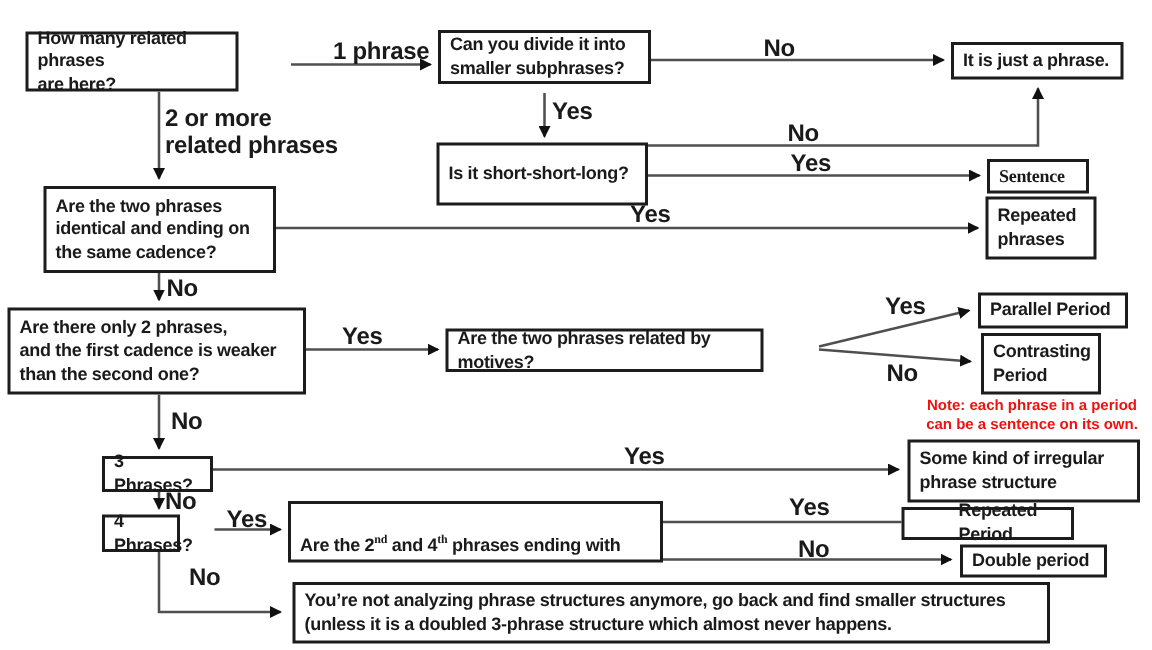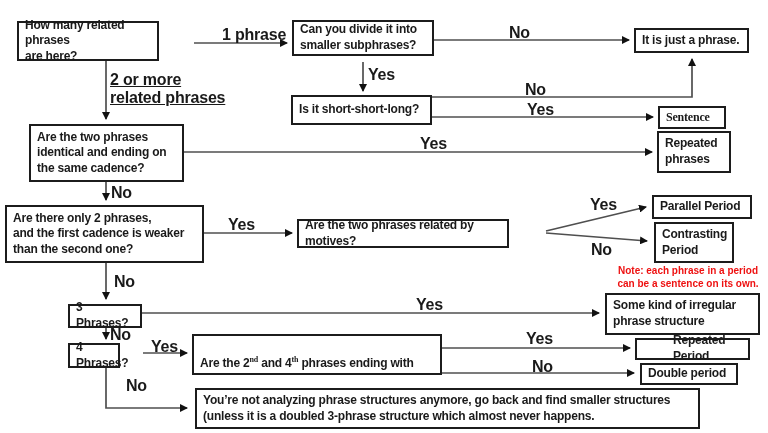--- a/index.html
+++ b/index.html
@@ -58,21 +58,21 @@
   </svg>
 
   <div class="box" style="left:17px;top:21px;width:142px;height:40px;">How many related phrases
 are here?</div>
 
   <div class="box" style="left:292px;top:20px;width:142px;height:36px;">Can you divide it into
 smaller subphrases?</div>
 
   <div class="box" style="left:634px;top:28px;width:115px;height:25px;">It is just a phrase.</div>
 
-  <div class="box" style="left:291px;top:95px;width:141px;height:30px;">Is it short-short-long?</div>
+  <div class="box" style="left:291px;top:95px;width:141px;height:42px;">Is it short-short-long?</div>
 
   <div class="box" style="left:658px;top:106px;width:68px;height:23px;font-family:Liberation Serif, serif;">Sentence</div>
 
   <div class="box" style="left:657px;top:131px;width:74px;height:42px;">Repeated
 phrases</div>
 
   <div class="box" style="left:29px;top:124px;width:155px;height:58px;">Are the two phrases
 identical and ending on
 the same cadence?</div>
 
@@ -92,29 +92,29 @@
   <div class="box" style="left:605px;top:293px;width:155px;height:42px;">Some kind of irregular
 phrase structure</div>
 
   <div class="box" style="left:68px;top:343px;width:52px;height:25px;">4 Phrases?</div>
 
   <div class="box" style="left:192px;top:334px;width:250px;height:41px;display:block;padding-top:4px;">
     <span class="nowrap"><span>Are the 2</span><span class="sup">nd</span><span> and 4</span><span class="sup">th</span><span> phrases ending with</span></span>
     <span class="nowrap">cadences of the same strength?</span>
   </div>
 
-  <div class="box" style="left:635px;top:338px;width:115px;height:22px;padding-left:36px;">Repeated Period</div>
+  <div class="box" style="left:601px;top:338px;width:115px;height:22px;padding-left:36px;">Repeated Period</div>
 
   <div class="box" style="left:640px;top:363px;width:98px;height:22px;">Double period</div>
 
   <div class="box" style="left:195px;top:388px;width:505px;height:41px;">You’re not analyzing phrase structures anymore, go back and find smaller structures
 (unless it is a doubled 3-phrase structure which almost never happens.</div>
 
   <div class="lbl" style="left:222px;top:26px;">1 phrase</div>
-  <div class="lbl" style="left:110px;top:71px;text-decoration:underline;">2 or more
+  <div class="lbl" style="left:110px;top:71px;">2 or more
 related phrases</div>
   <div class="lbl" style="left:368px;top:66px;">Yes</div>
   <div class="lbl" style="left:509px;top:24px;">No</div>
   <div class="lbl" style="left:525px;top:81px;">No</div>
   <div class="lbl" style="left:527px;top:101px;">Yes</div>
   <div class="lbl" style="left:420px;top:135px;">Yes</div>
   <div class="lbl" style="left:111px;top:184px;">No</div>
   <div class="lbl" style="left:228px;top:216px;">Yes</div>
   <div class="lbl" style="left:590px;top:196px;">Yes</div>
   <div class="lbl" style="left:591px;top:241px;">No</div>

